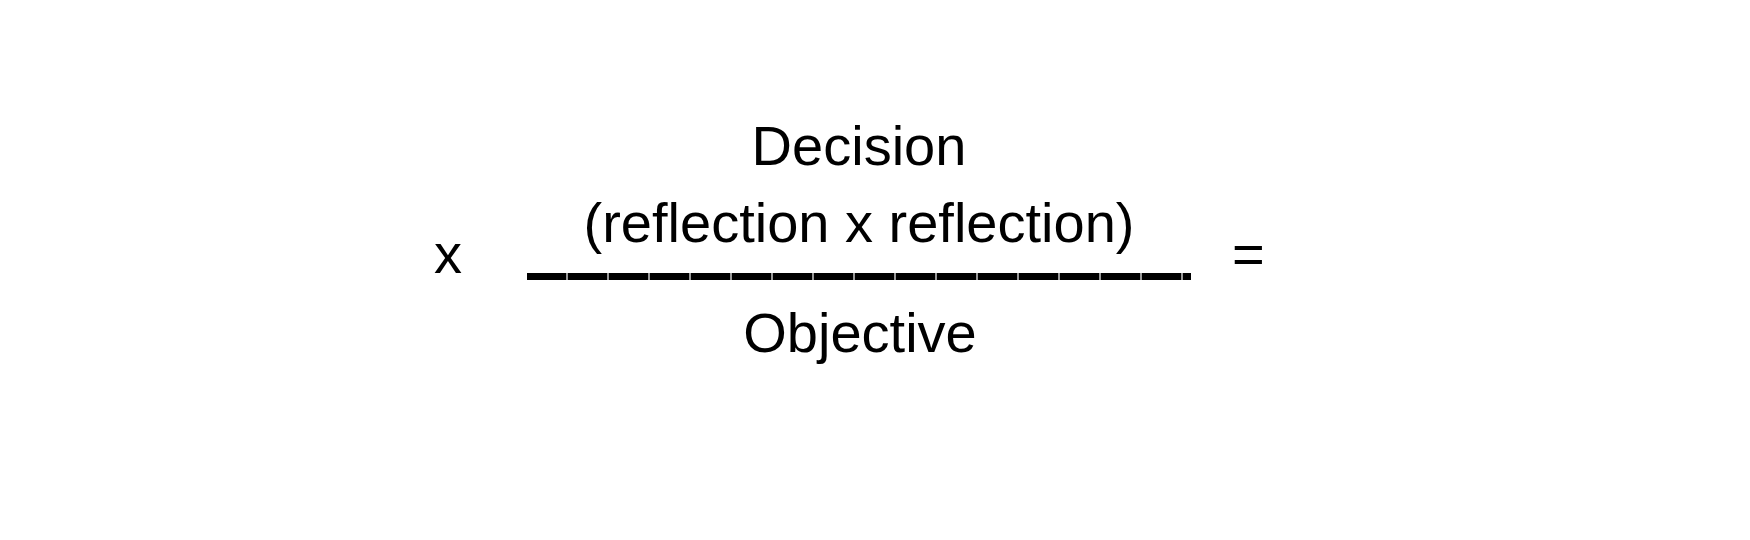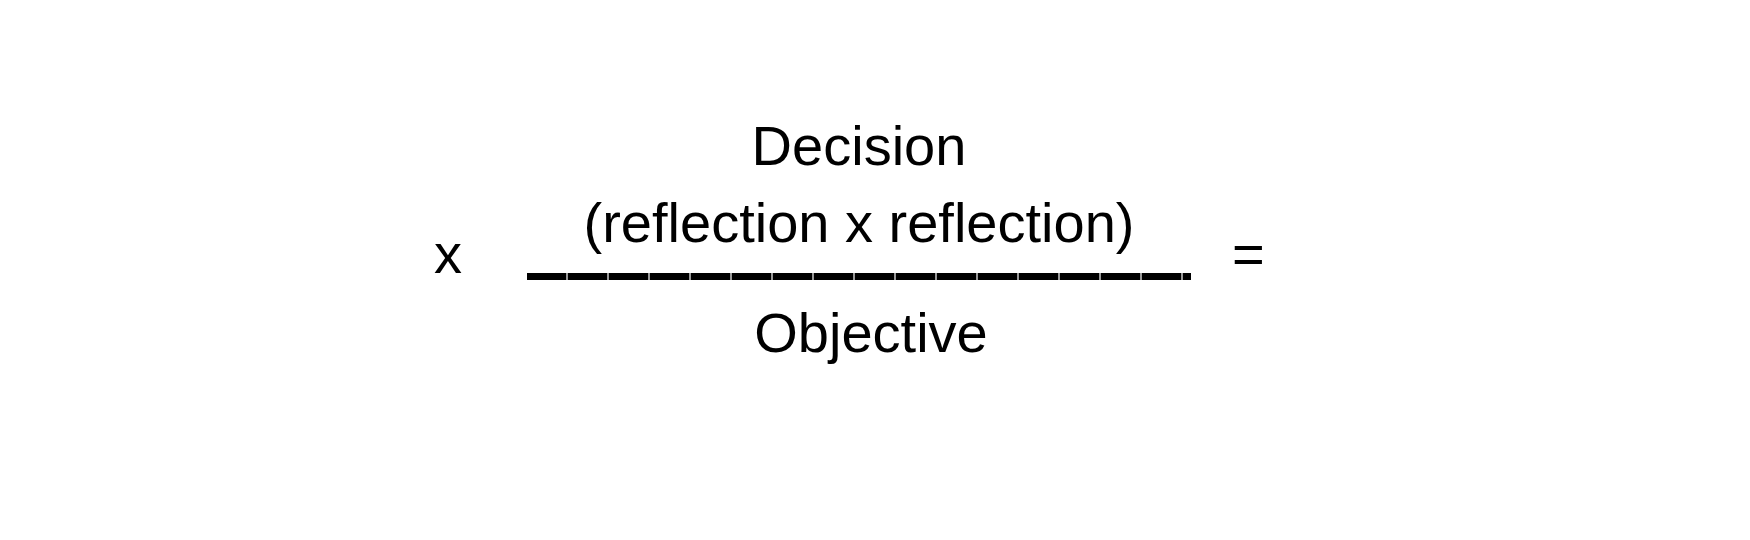--- a/index.html
+++ b/index.html
@@ -37,21 +37,21 @@
   
   .fraction {
     position: absolute;
     left: 527px;
     top: 0;
     width: 664px;
     text-align: center;
   }
   .fraction .numerator-title  { position: absolute; left: 0; width: 100%; top: 118px; }
   .fraction .numerator-detail { position: absolute; left: 0; width: 100%; top: 195px; }
-  .fraction .denominator      { position: absolute; left: 12px; width: 100%; top: 305px; }
+  .fraction .denominator      { position: absolute; left: 1px; width: 100%; top: 305px; }
   .fraction-bar {
     position: absolute;
     left: 0;
     top: 273px;
     width: 100%;
     height: 7px;
     
     background: repeating-linear-gradient(
       90deg,
       #000000 0px,

